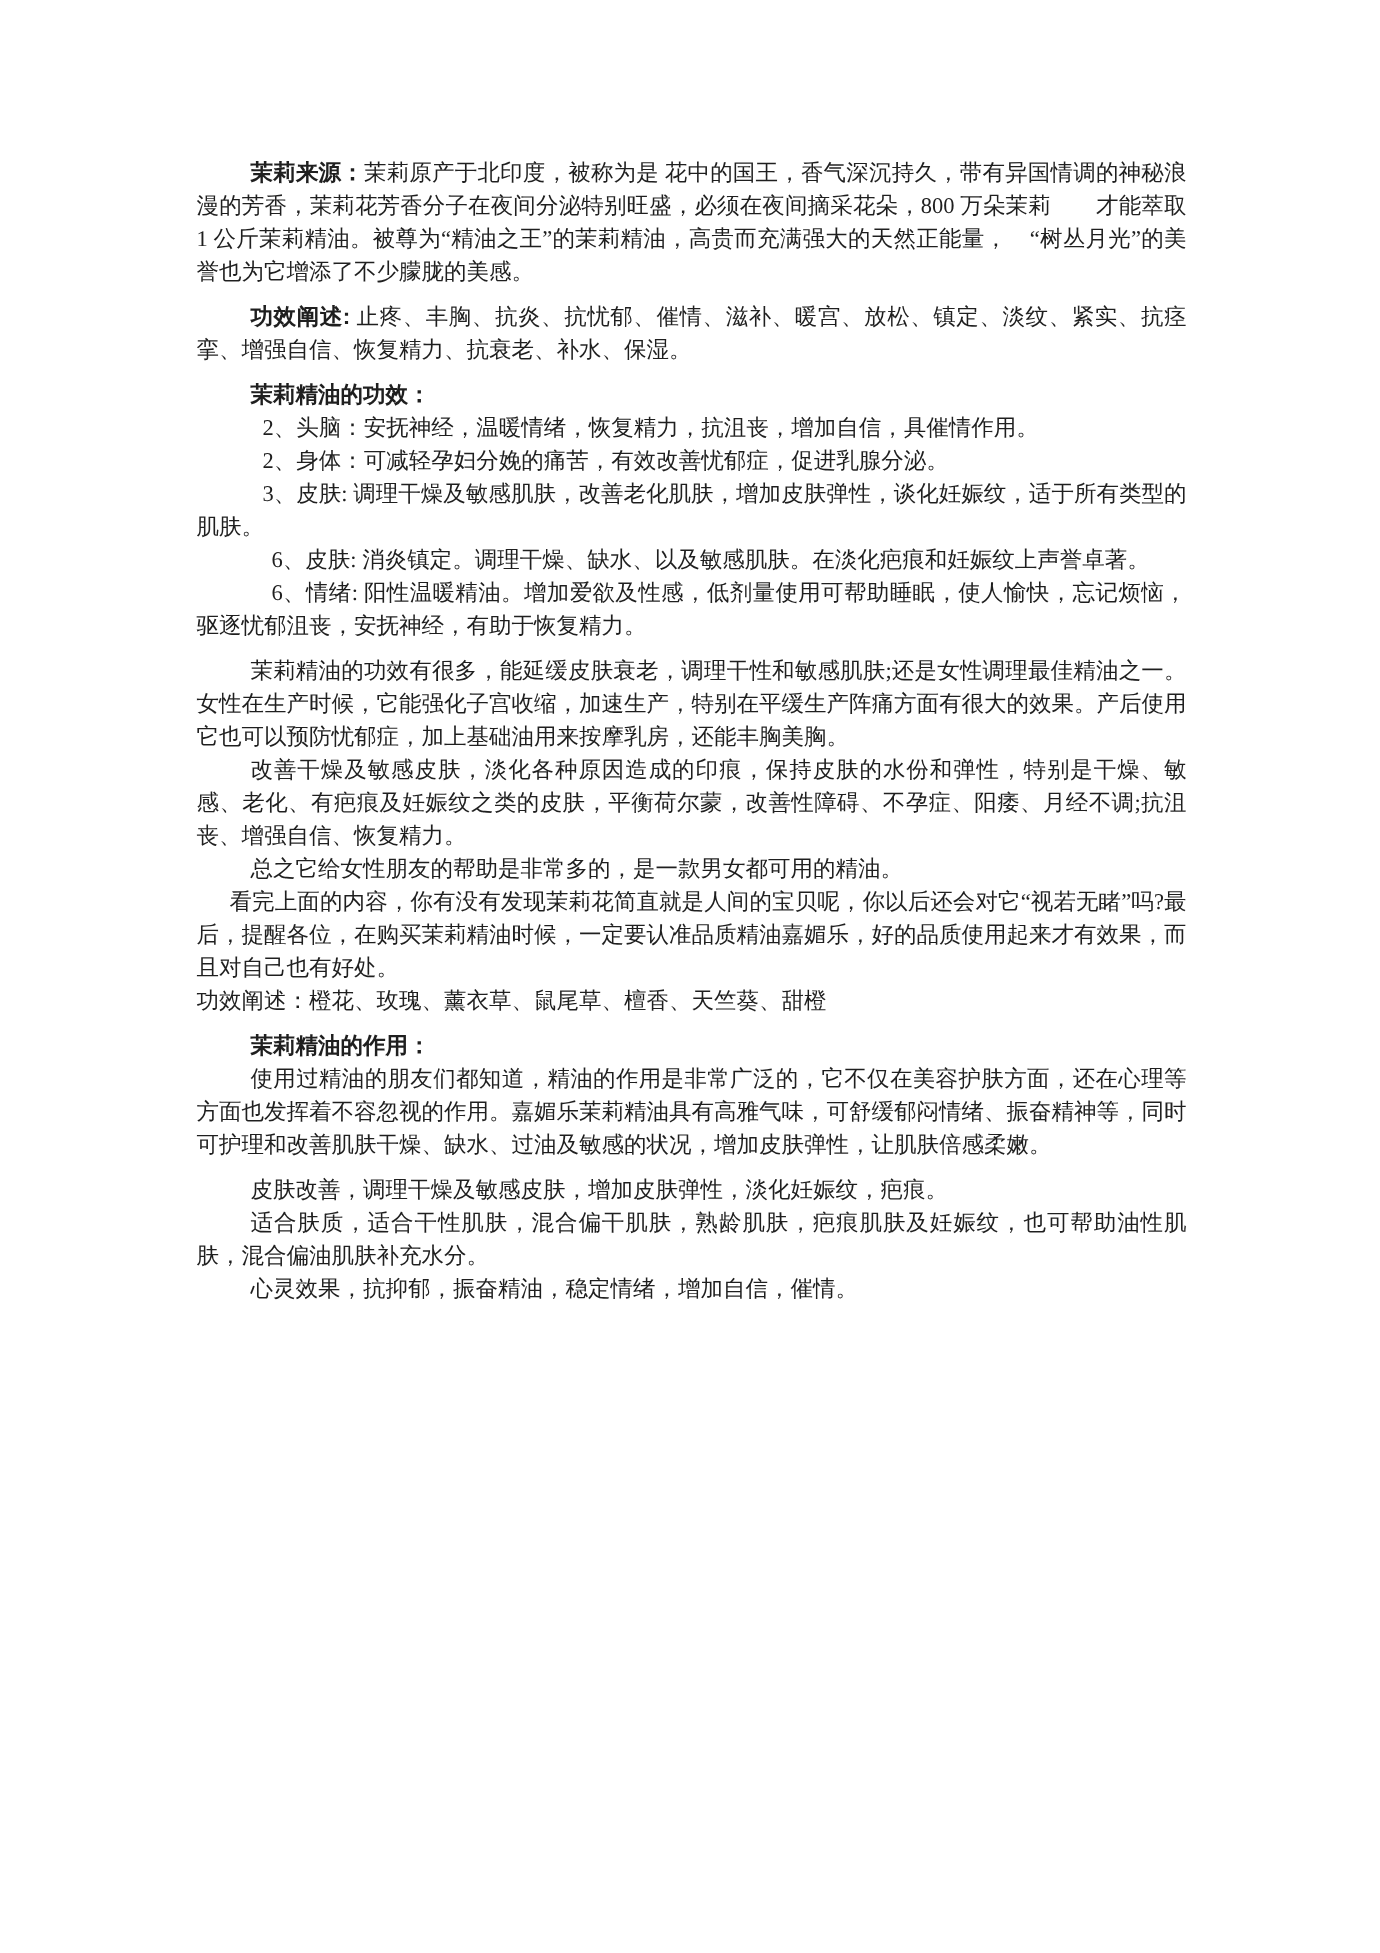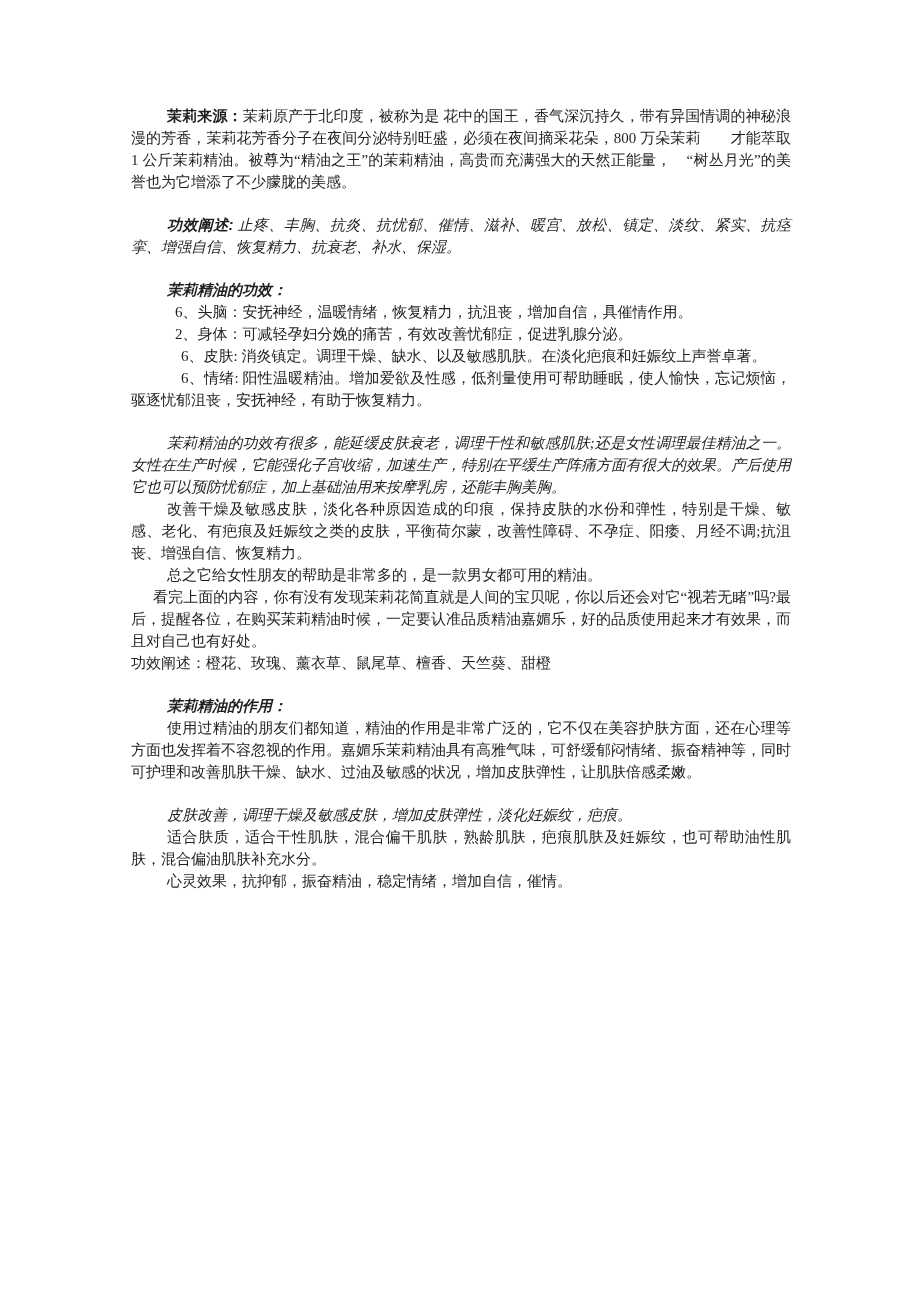--- a/index.html
+++ b/index.html
@@ -28,35 +28,36 @@
   }
   .heading, .lead {
     font-weight: bold;
     font-family: "Liberation Sans", "DejaVu Sans", sans-serif;
   }
   .indent-2 { text-indent: 36px; }
   .indent-1 { text-indent: 22px; }
   .indent-0 { text-indent: 0; }
   .item-a   { text-indent: 44px; }
   .item-b   { text-indent: 50px; }
-  .gap-before { margin-top: 21px; font-style: italic; }
+  .gap-before { margin-top: 8px; }
 </style>
 </head>
 <body>
 
 <div class="page">
 
   <p class="para indent-2"><span class="lead">茉莉来源：</span><span>茉莉原产于北印度，被称为是 花中的国王，香气深沉持久，带有异国情调的神秘浪漫的芳香，茉莉花芳香分子在夜间分泌特别旺盛，必须在夜间摘采花朵，800 万朵茉莉　　才能萃取 1 公斤茉莉精油。被尊为“精油之王”的茉莉精油，高贵而充满强大的天然正能量，　“树丛月光”的美誉也为它增添了不少朦胧的美感。</span></p>
 
   <p class="para indent-2 gap-before"><span class="lead">功效阐述:</span><span> 止疼、丰胸、抗炎、抗忧郁、催情、滋补、暖宫、放松、镇定、淡纹、紧实、抗痉挛、增强自信、恢复精力、抗衰老、补水、保湿。</span></p>
 
   <p class="heading indent-2 gap-before">茉莉精油的功效：</p>
 
-  <p class="para item-a">6、头脑：安抚神经，温暖情绪，恢复精力，抗沮丧，增加自信，具催情作用。</p>
+  <p class="para item-a">2、头脑：安抚神经，温暖情绪，恢复精力，抗沮丧，增加自信，具催情作用。</p>
   <p class="para item-a">2、身体：可减轻孕妇分娩的痛苦，有效改善忧郁症，促进乳腺分泌。</p>
+  <p class="para item-a">3、皮肤: 调理干燥及敏感肌肤，改善老化肌肤，增加皮肤弹性，谈化妊娠纹，适于所有类型的肌肤。</p>
   <p class="para item-b">6、皮肤: 消炎镇定。调理干燥、缺水、以及敏感肌肤。在淡化疤痕和妊娠纹上声誉卓著。</p>
   <p class="para item-b">6、情绪: 阳性温暖精油。增加爱欲及性感，低剂量使用可帮助睡眠，使人愉快，忘记烦恼，驱逐忧郁沮丧，安抚神经，有助于恢复精力。</p>
 
   <p class="para indent-2 gap-before">茉莉精油的功效有很多，能延缓皮肤衰老，调理干性和敏感肌肤;还是女性调理最佳精油之一。女性在生产时候，它能强化子宫收缩，加速生产，特别在平缓生产阵痛方面有很大的效果。产后使用它也可以预防忧郁症，加上基础油用来按摩乳房，还能丰胸美胸。</p>
   <p class="para indent-2">改善干燥及敏感皮肤，淡化各种原因造成的印痕，保持皮肤的水份和弹性，特别是干燥、敏感、老化、有疤痕及妊娠纹之类的皮肤，平衡荷尔蒙，改善性障碍、不孕症、阳痿、月经不调;抗沮丧、增强自信、恢复精力。</p>
   <p class="para indent-2">总之它给女性朋友的帮助是非常多的，是一款男女都可用的精油。</p>
   <p class="para indent-1">看完上面的内容，你有没有发现茉莉花简直就是人间的宝贝呢，你以后还会对它“视若无睹”吗?最后，提醒各位，在购买茉莉精油时候，一定要认准品质精油嘉媚乐，好的品质使用起来才有效果，而且对自己也有好处。</p>
   <p class="para indent-0">功效阐述：橙花、玫瑰、薰衣草、鼠尾草、檀香、天竺葵、甜橙</p>
 
   <p class="heading indent-2 gap-before">茉莉精油的作用：</p>

